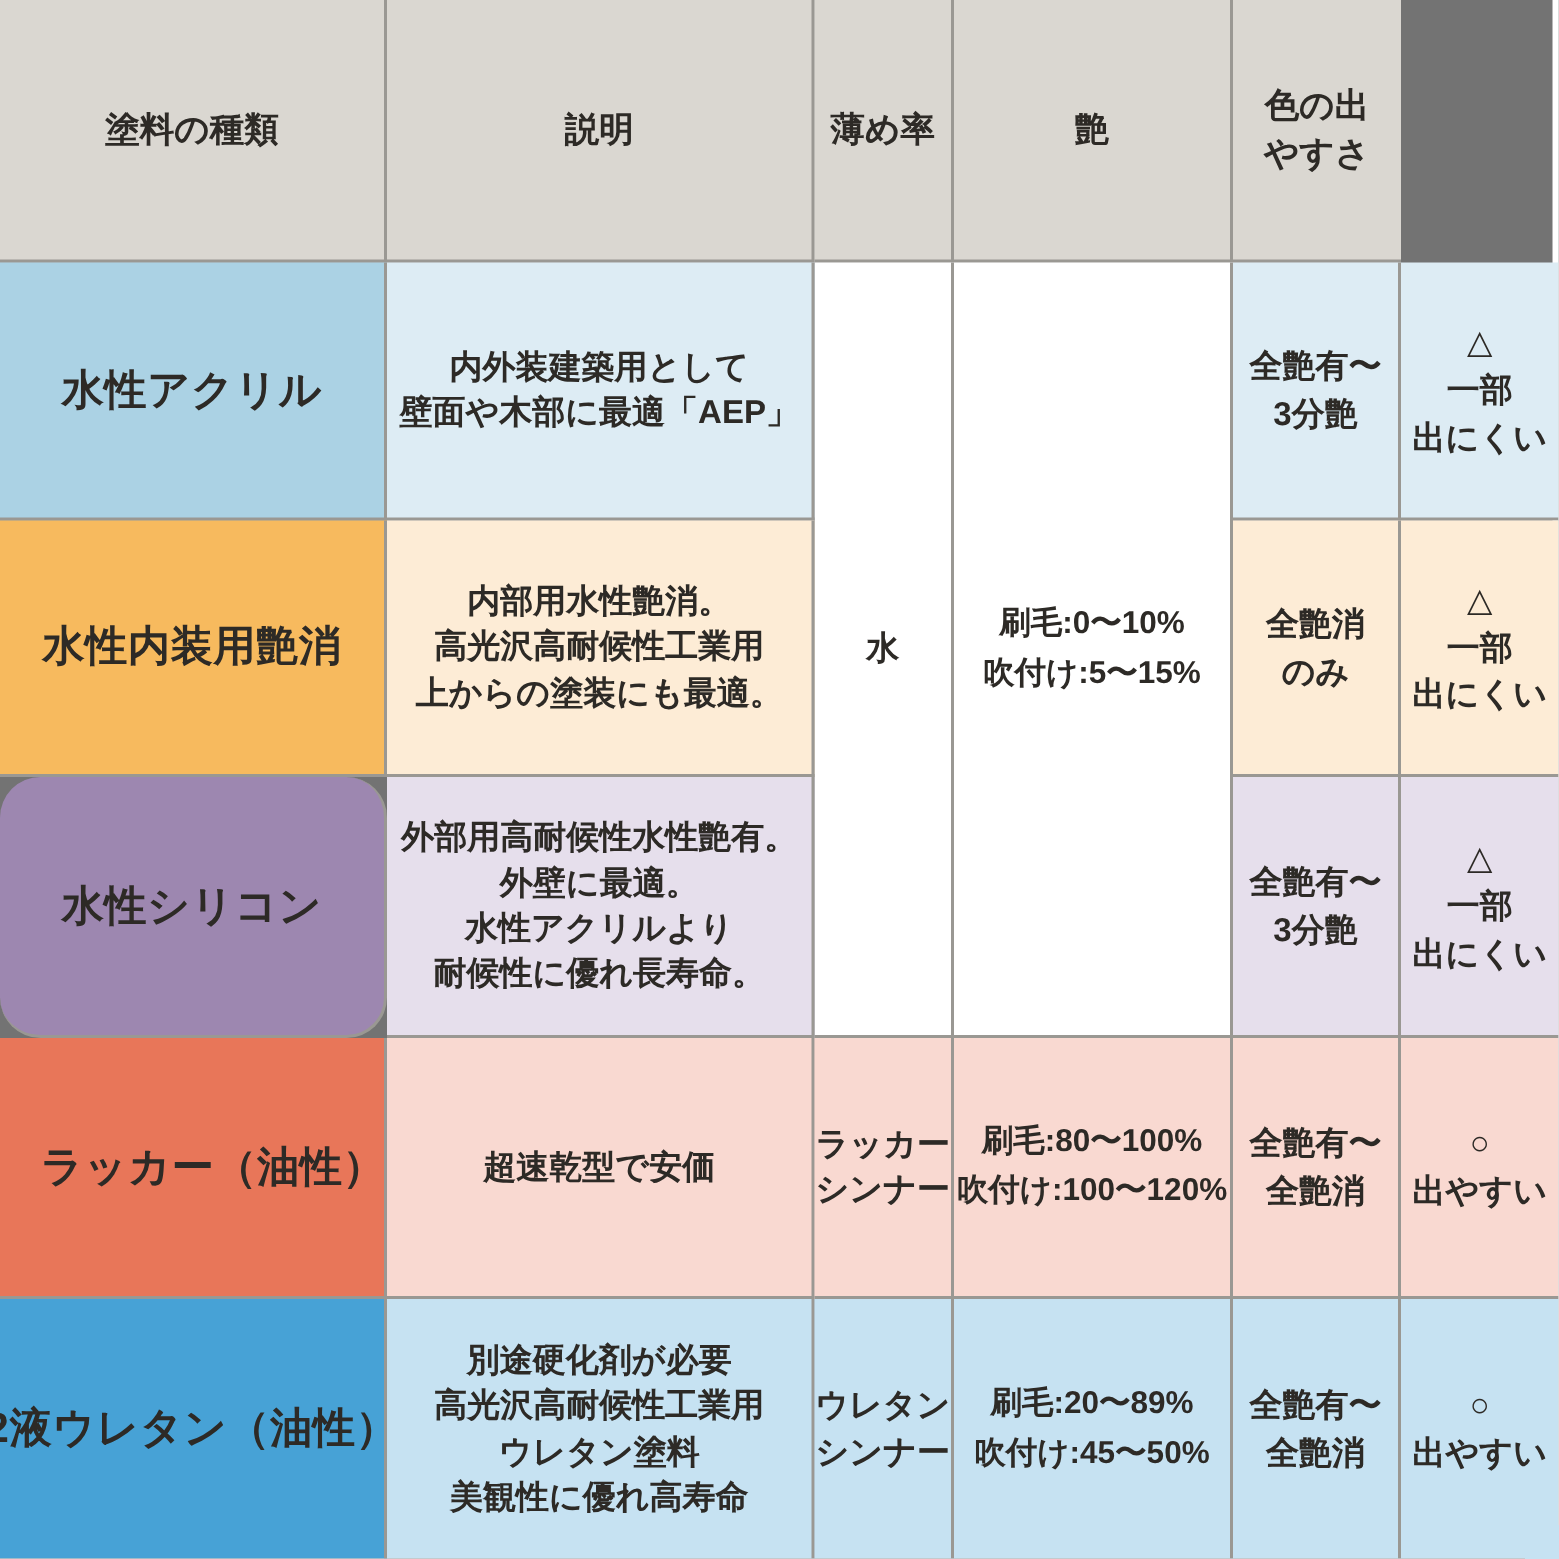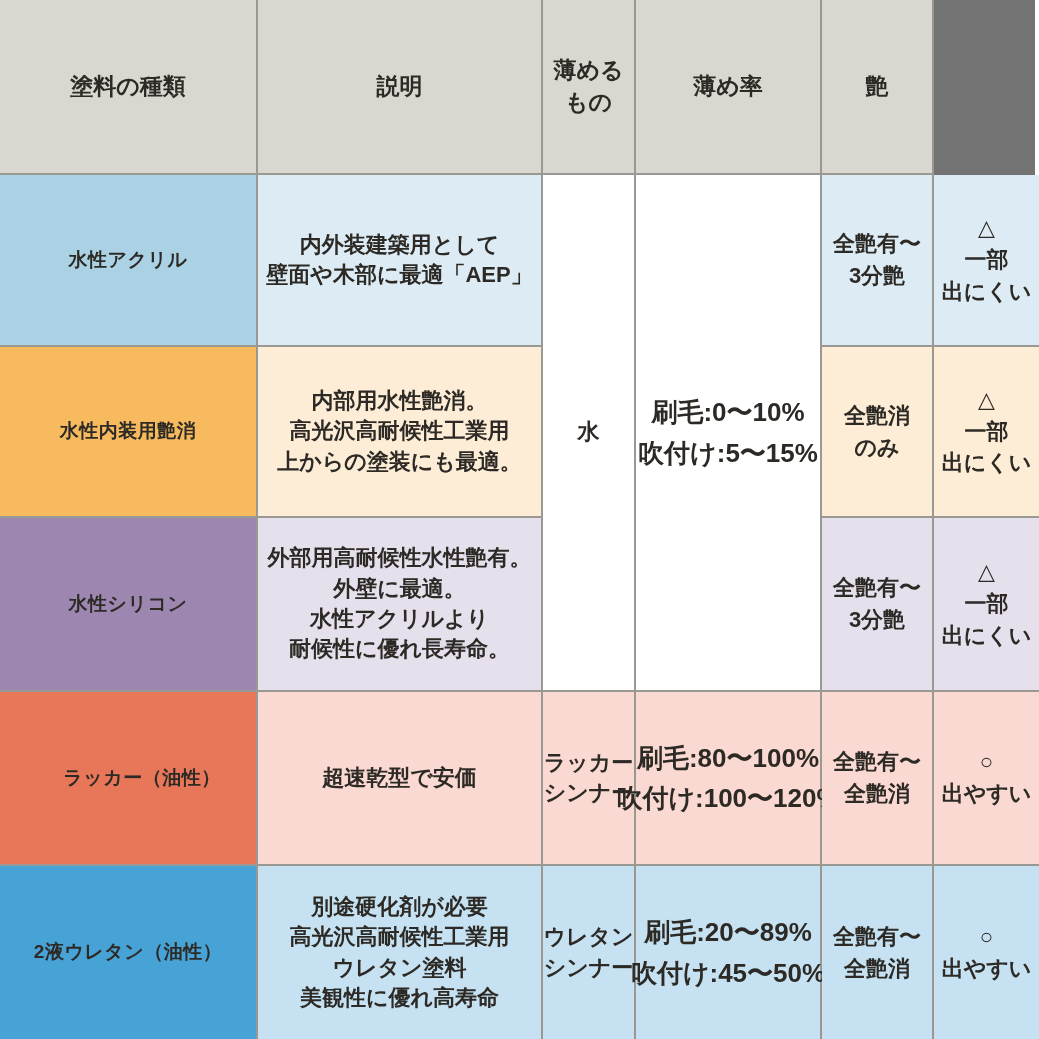--- a/index.html
+++ b/index.html
@@ -26,50 +26,50 @@
     text-align: center;
     white-space: pre;
     line-height: 1.38;
     font-size: 22px;
     overflow: visible;
   }
   .lastcol { border-right: none; }
   .lastrow { border-bottom: none; text-align: center; }
 
   .hdr   { background: #dad7d1; font-size: 23px; }
-  .namec { font-size: 19px; letter-spacing: 0.5px; }
-  .ratio { font-size: 26px; line-height: 1.55; }
+  .namec { font-size: 28px; letter-spacing: 0.5px; }
+  .ratio { font-size: 21px; line-height: 1.55; }
   .gloss { line-height: 1.45; }
   .white { background: #ffffff; }
 
   .r1-name { background: #abd2e4; }
   .r1-tint { background: #ddecf4; }
   .r2-name { background: #f7ba5e; }
   .r2-tint { background: #fdecd6; }
-  .r3-name { background: #9d87b0; }
+  .r3-name { background: #9d87b0; border-radius: 27px; }
   .r3-tint { background: #e6dfec; }
   .r4-name { background: #e87659; padding-left: 28px; }
   .r4-tint { background: #f9d9d1; }
   .r5-name { background: #47a2d6; }
   .r5-tint { background: #c6e2f2; }
 
   .col3-merge { grid-column: 3; grid-row: 2 / 5; }
   .col4-merge { grid-column: 4; grid-row: 2 / 5; }
 </style>
 </head>
 <body>
 
 <div class="table-wrap">
 
   <div class="c hdr">塗料の種類</div>
   <div class="c hdr">説明</div>
-  <div class="c hdr">薄める
-もの</div>
   <div class="c hdr">薄め率</div>
   <div class="c hdr">艶</div>
+  <div class="c hdr lastcol">色の出
+やすさ</div>
 
   <div class="c white col3-merge">水</div>
   <div class="c white ratio col4-merge">刷毛:0〜10%
 吹付け:5〜15%</div>
 
   <div class="c namec r1-name" style="grid-column:1;grid-row:2">水性アクリル</div>
   <div class="c r1-tint" style="grid-column:2;grid-row:2">内外装建築用として
 壁面や木部に最適「AEP」</div>
   <div class="c gloss r1-tint" style="grid-column:5;grid-row:2">全艶有〜
 3分艶</div>

